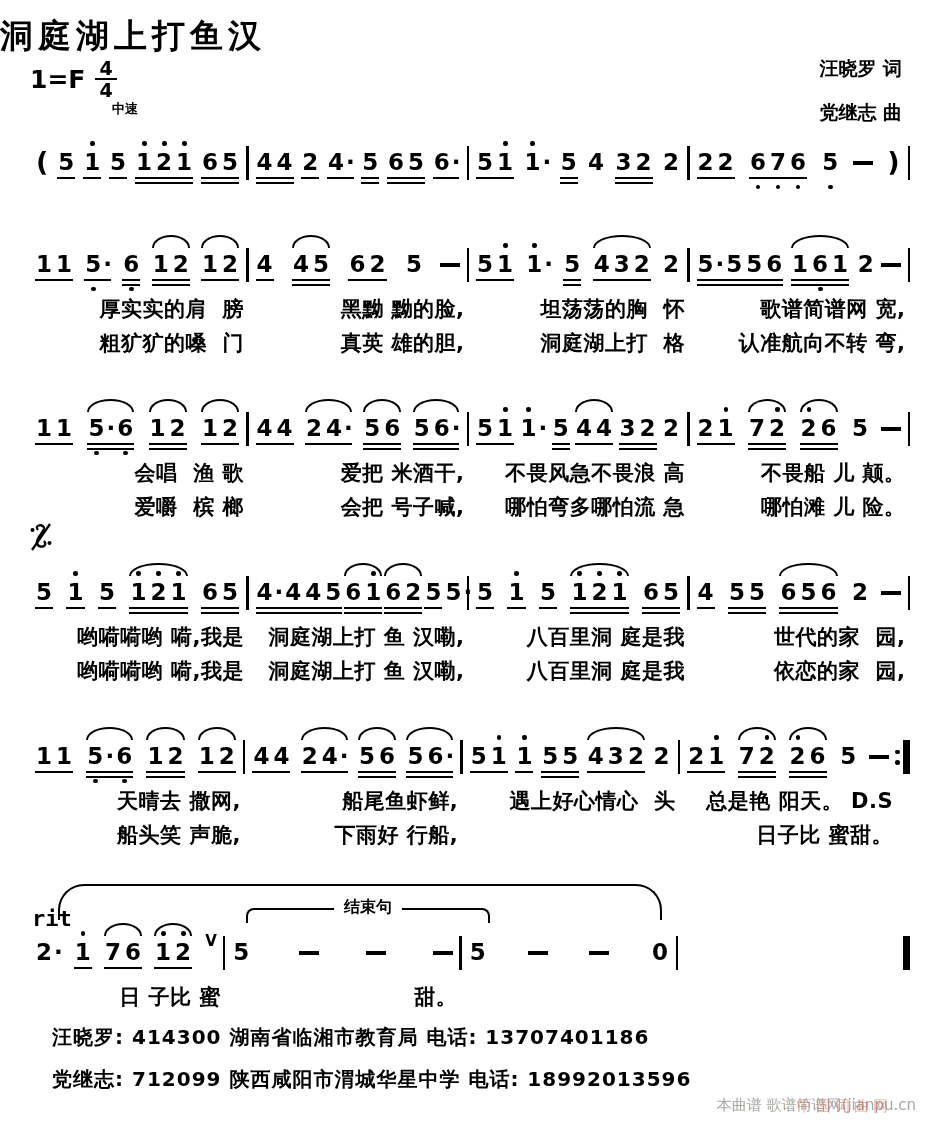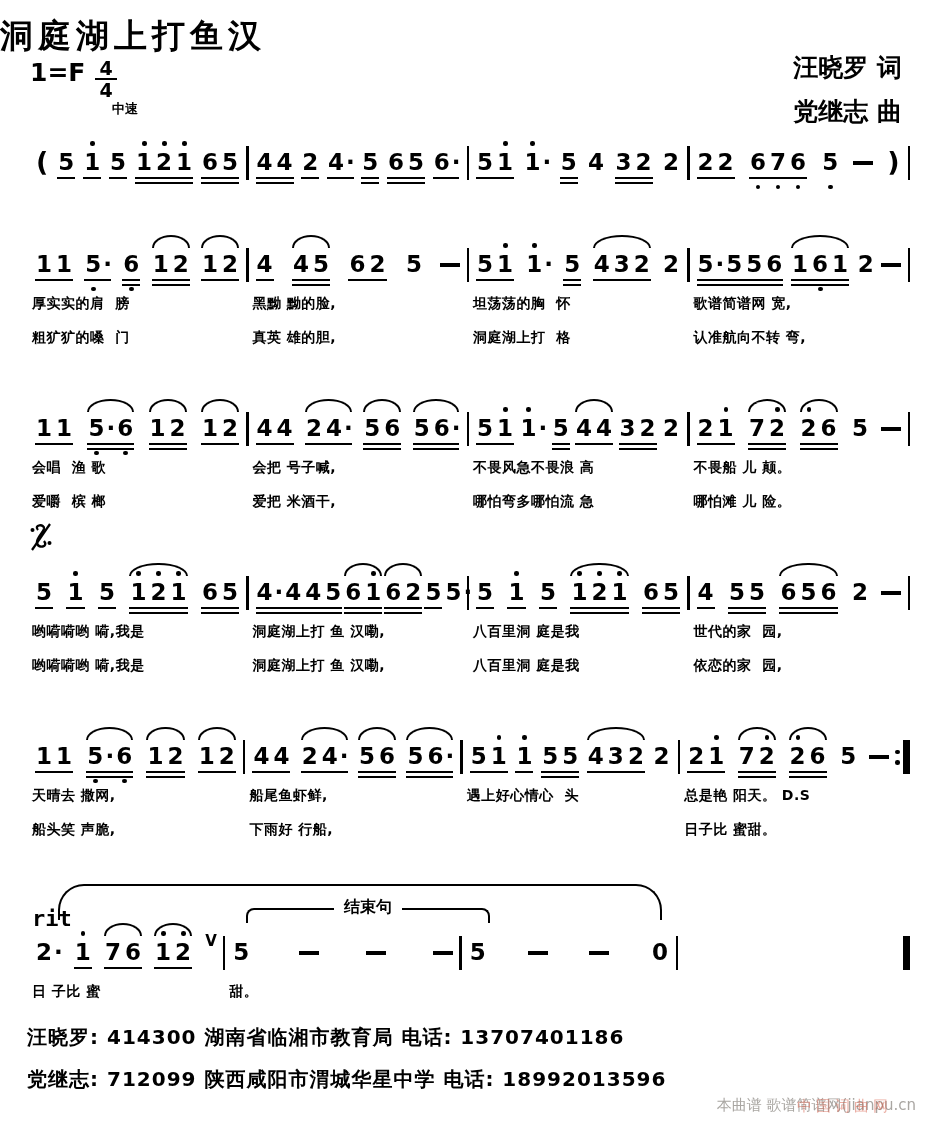--- a/index.html
+++ b/index.html
@@ -3,22 +3,22 @@
 <meta charset="utf-8">
 <style>
   html,body{margin:0;padding:0;background:#fff;}
   .page{position:relative;width:930px;height:1126px;background:#fff;color:#000;
         font-family:"DejaVu Sans",sans-serif;overflow:hidden;}
 
   
   .header{position:absolute;top:0;left:0;right:0;height:132px;}
   .title{position:absolute;top:14px;left:0;right:0;text-align:left;
          font-size:33px;font-weight:bold;letter-spacing:5px;margin:0;}
-  .authors{position:absolute;right:28px;top:46px;text-align:right;font-size:25px;font-weight:bold;line-height:44px;}
-  .keysig{position:absolute;left:30px;top:58px;font-size:25px;font-weight:bold;display:flex;align-items:flex-start;gap:10px;}
+  .authors{position:absolute;right:28px;top:46px;text-align:right;font-size:19px;font-weight:bold;line-height:44px;}
+  .keysig{position:absolute;left:30px;top:58px;font-size:25px;font-weight:bold;display:flex;align-items:center;gap:10px;}
   .ts{display:inline-flex;flex-direction:column;align-items:center;font-size:19px;line-height:20px;}
   .ts .tn{padding:0 4px;}
   .ts .tn.top{border-bottom:2px solid #000;}
   .tempo{position:absolute;left:112px;top:100px;font-size:13px;font-weight:bold;}
 
   
   #score{position:absolute;left:28px;right:20px;top:132px;}
   .music-line{display:flex;align-items:flex-start;margin-bottom:38px;}
   .line-intro{margin-bottom:44px;}
   .line-verse3{margin-bottom:26px;}
@@ -41,38 +41,38 @@
   .ddn{position:absolute;left:50%;margin-left:-2px;bottom:-13px;width:4.5px;height:4.5px;background:#000;border-radius:50%;}
   .dash{display:inline-block;width:20px;height:4px;background:#000;margin-top:13px;}
   .paren{font-size:27px;line-height:28px;font-weight:bold;padding:0 2px;}
   .breath{font-weight:bold;font-size:15px;line-height:15px;position:relative;top:-4px;margin-left:2px;}
 
   .bar{flex:0 0 auto;width:2.5px;background:#000;height:34px;margin-top:14px;}
   .bar.thick{width:5px;}
   .bar-dots{flex:0 0 auto;display:flex;flex-direction:column;gap:6px;justify-content:center;height:34px;margin-top:14px;margin-right:3px;}
   .bar-dots i{width:4.5px;height:4.5px;background:#000;border-radius:50%;}
 
-  .lyr{height:31px;font-size:14px;font-weight:bold;white-space:pre;overflow:visible;
-       padding:3px 2px 0 4px;letter-spacing:0.5px;}
+  .lyr{height:31px;font-size:21px;font-weight:bold;white-space:pre;overflow:visible;
+       padding:3px 2px 0 4px;letter-spacing:0.5px;text-align:right;}
 
   
   .segno{position:absolute;left:0;top:-40px;width:26px;height:30px;}
 
   
   .rit{position:absolute;left:4px;top:28px;font-family:"DejaVu Sans Mono",monospace;font-weight:bold;font-size:22px;}
   .phrase-slur{position:absolute;left:30px;top:6px;width:600px;height:34px;
                border:2px solid #000;border-bottom:none;border-radius:26px 26px 0 0;}
   .ending-bracket{position:absolute;left:218px;top:30px;width:240px;height:13px;
                   border:2px solid #000;border-bottom:none;border-radius:8px 8px 0 0;text-align:center;}
   .ending-label{position:relative;top:-13px;background:#fff;padding:0 10px;font-size:16px;font-weight:bold;}
   .line-coda .m0{flex:2.0;} .line-coda .m1{flex:2.4;} .line-coda .m2{flex:2.2;}
   .spacer{flex:2.3;height:1px;}
 
   
-  .footer-line{position:absolute;left:27px;font-size:20px;font-weight:bold;letter-spacing:1px;}
+  .footer-line{position:absolute;left:52px;font-size:20px;font-weight:bold;letter-spacing:1px;}
   .footer-1{top:1024px;} .footer-2{top:1066px;}
   .wm{position:absolute;right:14px;top:1096px;font-size:15px;color:#a9a6a2;white-space:nowrap;}
   .wm .red{position:absolute;right:24px;top:1px;color:rgba(214,88,66,0.5);letter-spacing:4px;}
 </style>
 </head>
 <body>
 
 <div class="page">
 
   <div class="header">
@@ -349,22 +349,22 @@
               <span class="nt"><span class="dg">5</span></span>
               <span class="nt"><span class="dg">6</span></span>
             </span>
             <span class="grp u2">
               <i class="arcline"></i>
               <span class="nt"><span class="dg">5</span></span>
               <span class="nt"><span class="dg">6</span></span>
               <span class="aug">·</span>
             </span>
           </div>
+          <div class="lyr">爱把 米酒干,</div>
           <div class="lyr">会把 号子喊,</div>
-          <div class="lyr">爱把 米酒干,</div>
         </div>
         <div class="bar"></div>
         <div class="measure m2">
           <div class="nrow">
             <span class="grp u1">
               <span class="nt"><span class="dg">5</span></span>
               <span class="nt"><span class="dg">1</span><i class="dup"></i></span>
             </span>
             <span class="grp u0">
               <span class="nt"><span class="dg">1</span><i class="dup"></i></span>

